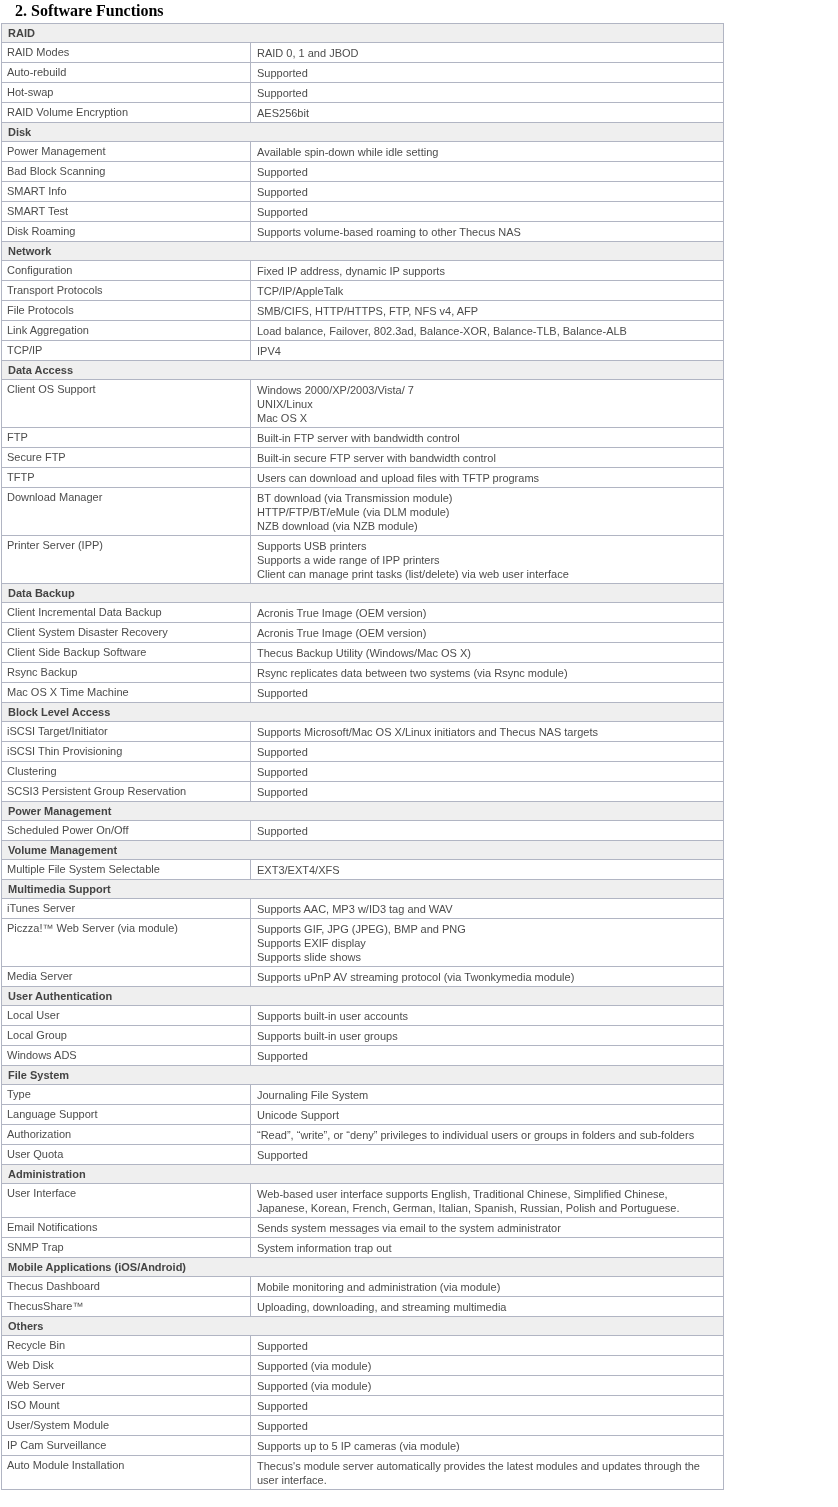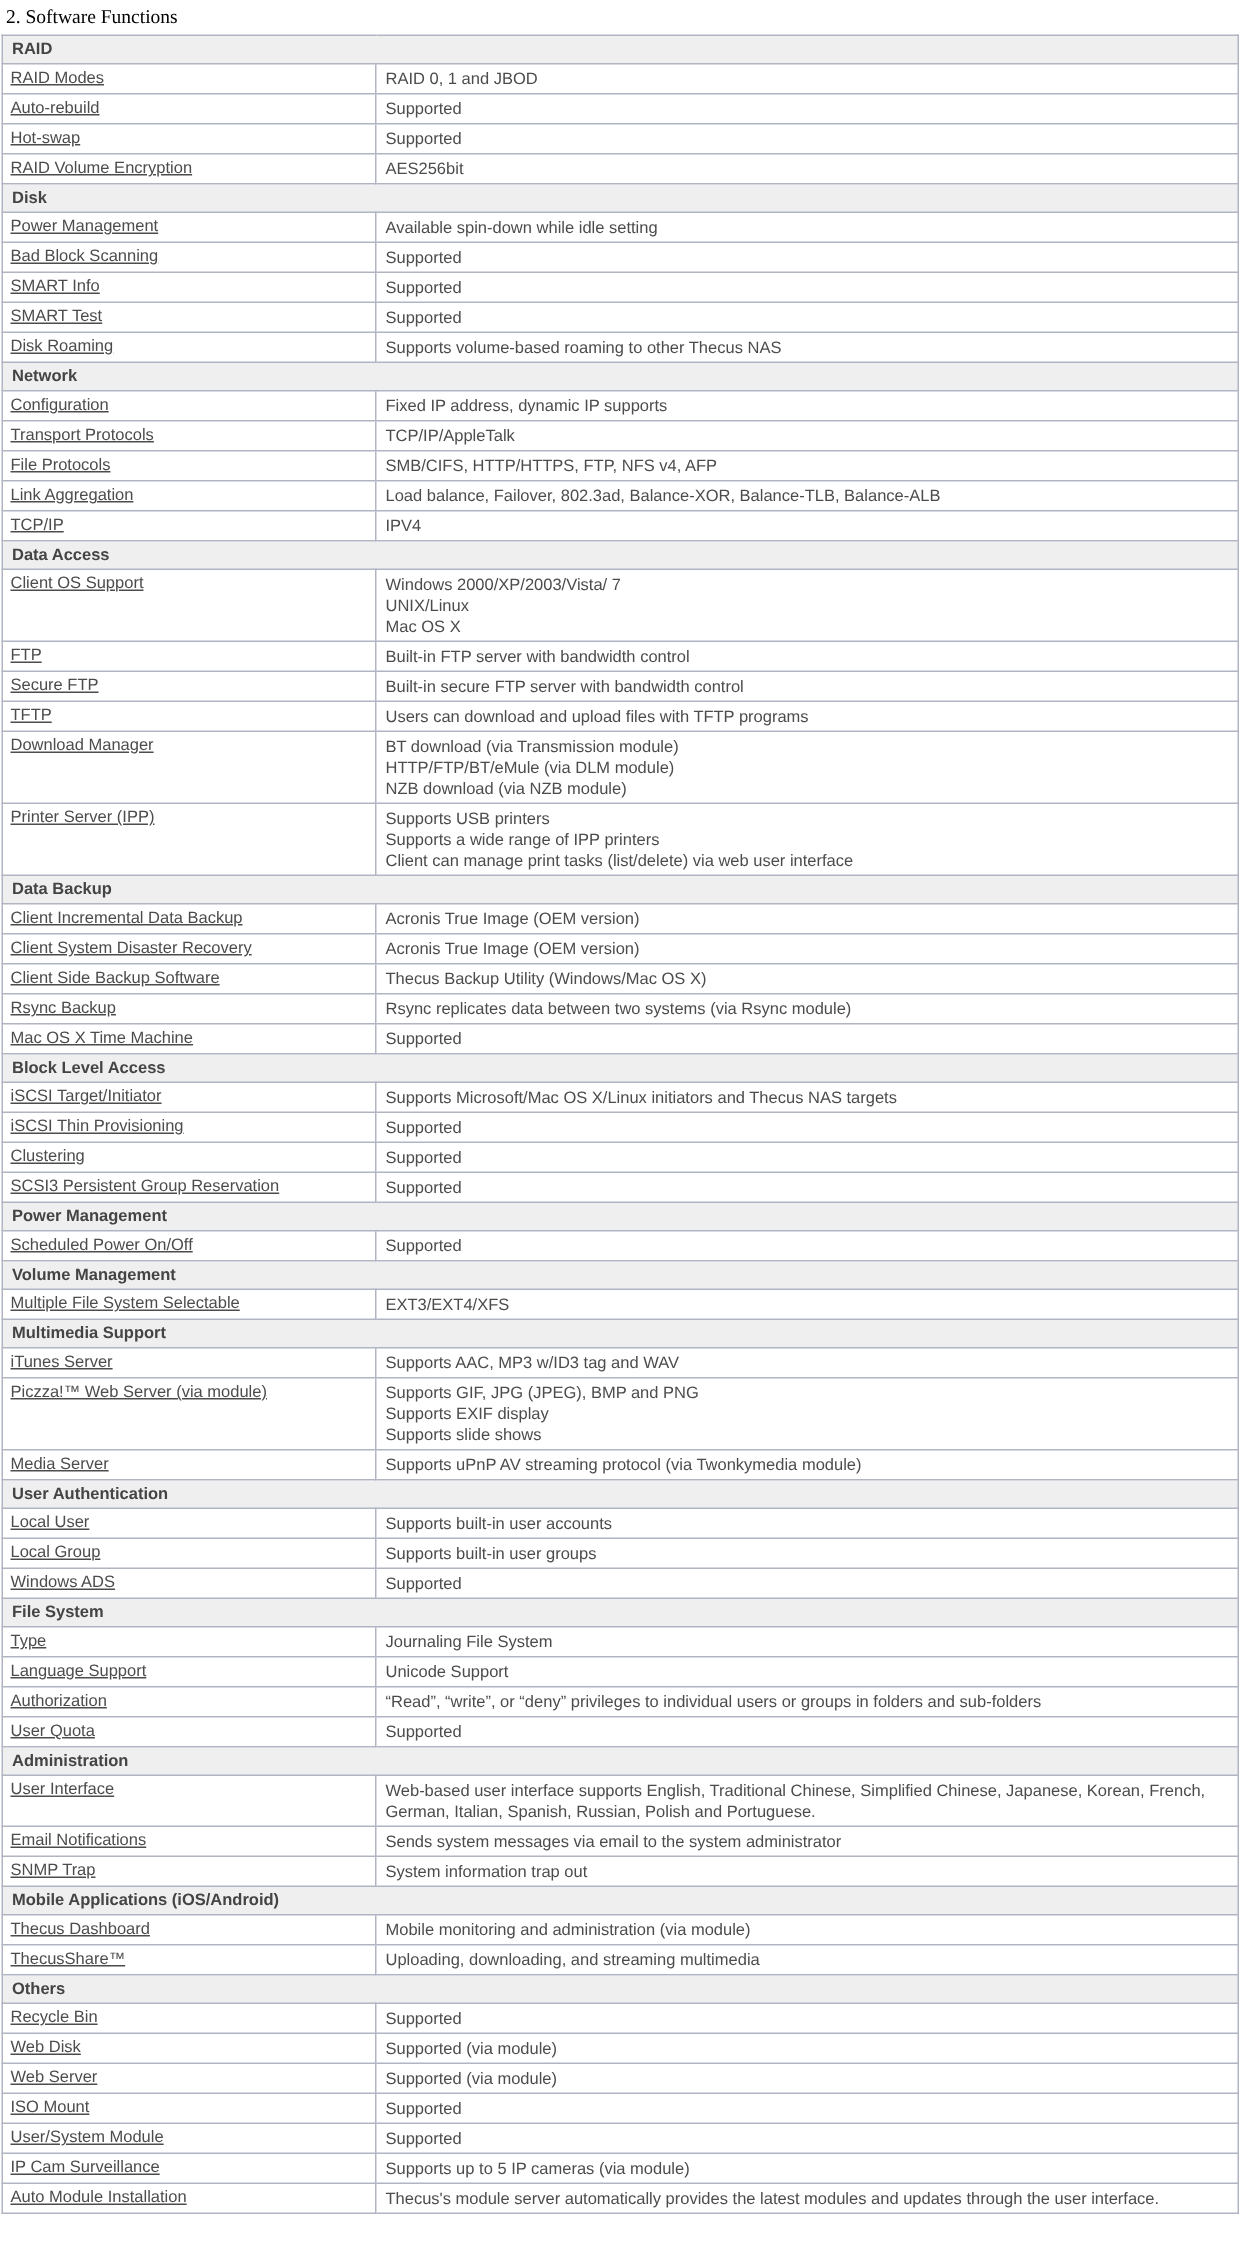--- a/index.html
+++ b/index.html
@@ -8,29 +8,29 @@
     background: #ffffff;
     font-family: "Liberation Sans", sans-serif;
   }
   .page {
     width: 838px;
     padding: 2px 0 4px 1px;
     box-sizing: border-box;
   }
   .title {
     font-family: "Liberation Serif", serif;
-    font-size: 13px;
-    font-weight: normal;
+    font-size: 16px;
+    font-weight: bold;
     color: #000000;
-    margin: 2px 0 5px 3px;
+    margin: 2px 0 5px 14px;
     line-height: 14px;
   }
   table.spec-table {
     border-collapse: collapse;
-    width: 825px;
+    width: 723px;
     table-layout: fixed;
   }
   col.col-label { width: 249px; }
   .spec-table th,
   .spec-table td {
     border: 1px solid #b1b5c3;
     font-size: 11px;
     vertical-align: top;
     line-height: 14px;
     overflow: hidden;
@@ -39,21 +39,21 @@
     background: #efefef;
     text-align: left;
     font-weight: bold;
     color: #444444;
     padding: 2px 4px 2px 6px;
   }
   .spec-table td {
     color: #4c4c4c;
     background: #ffffff;
   }
-  .spec-table td.cell-label   { padding: 2px 4px 2px 5px; text-decoration: underline; }
+  .spec-table td.cell-label   { padding: 2px 4px 2px 5px; }
   .spec-table td.cell-value   { padding: 3px 4px 2px 6px; }
   .value-line { display: block; }
 </style>
 </head>
 <body>
 
 <div class="page">
   <h1 class="title">2. Software Functions</h1>
   <table class="spec-table">
     <colgroup>

